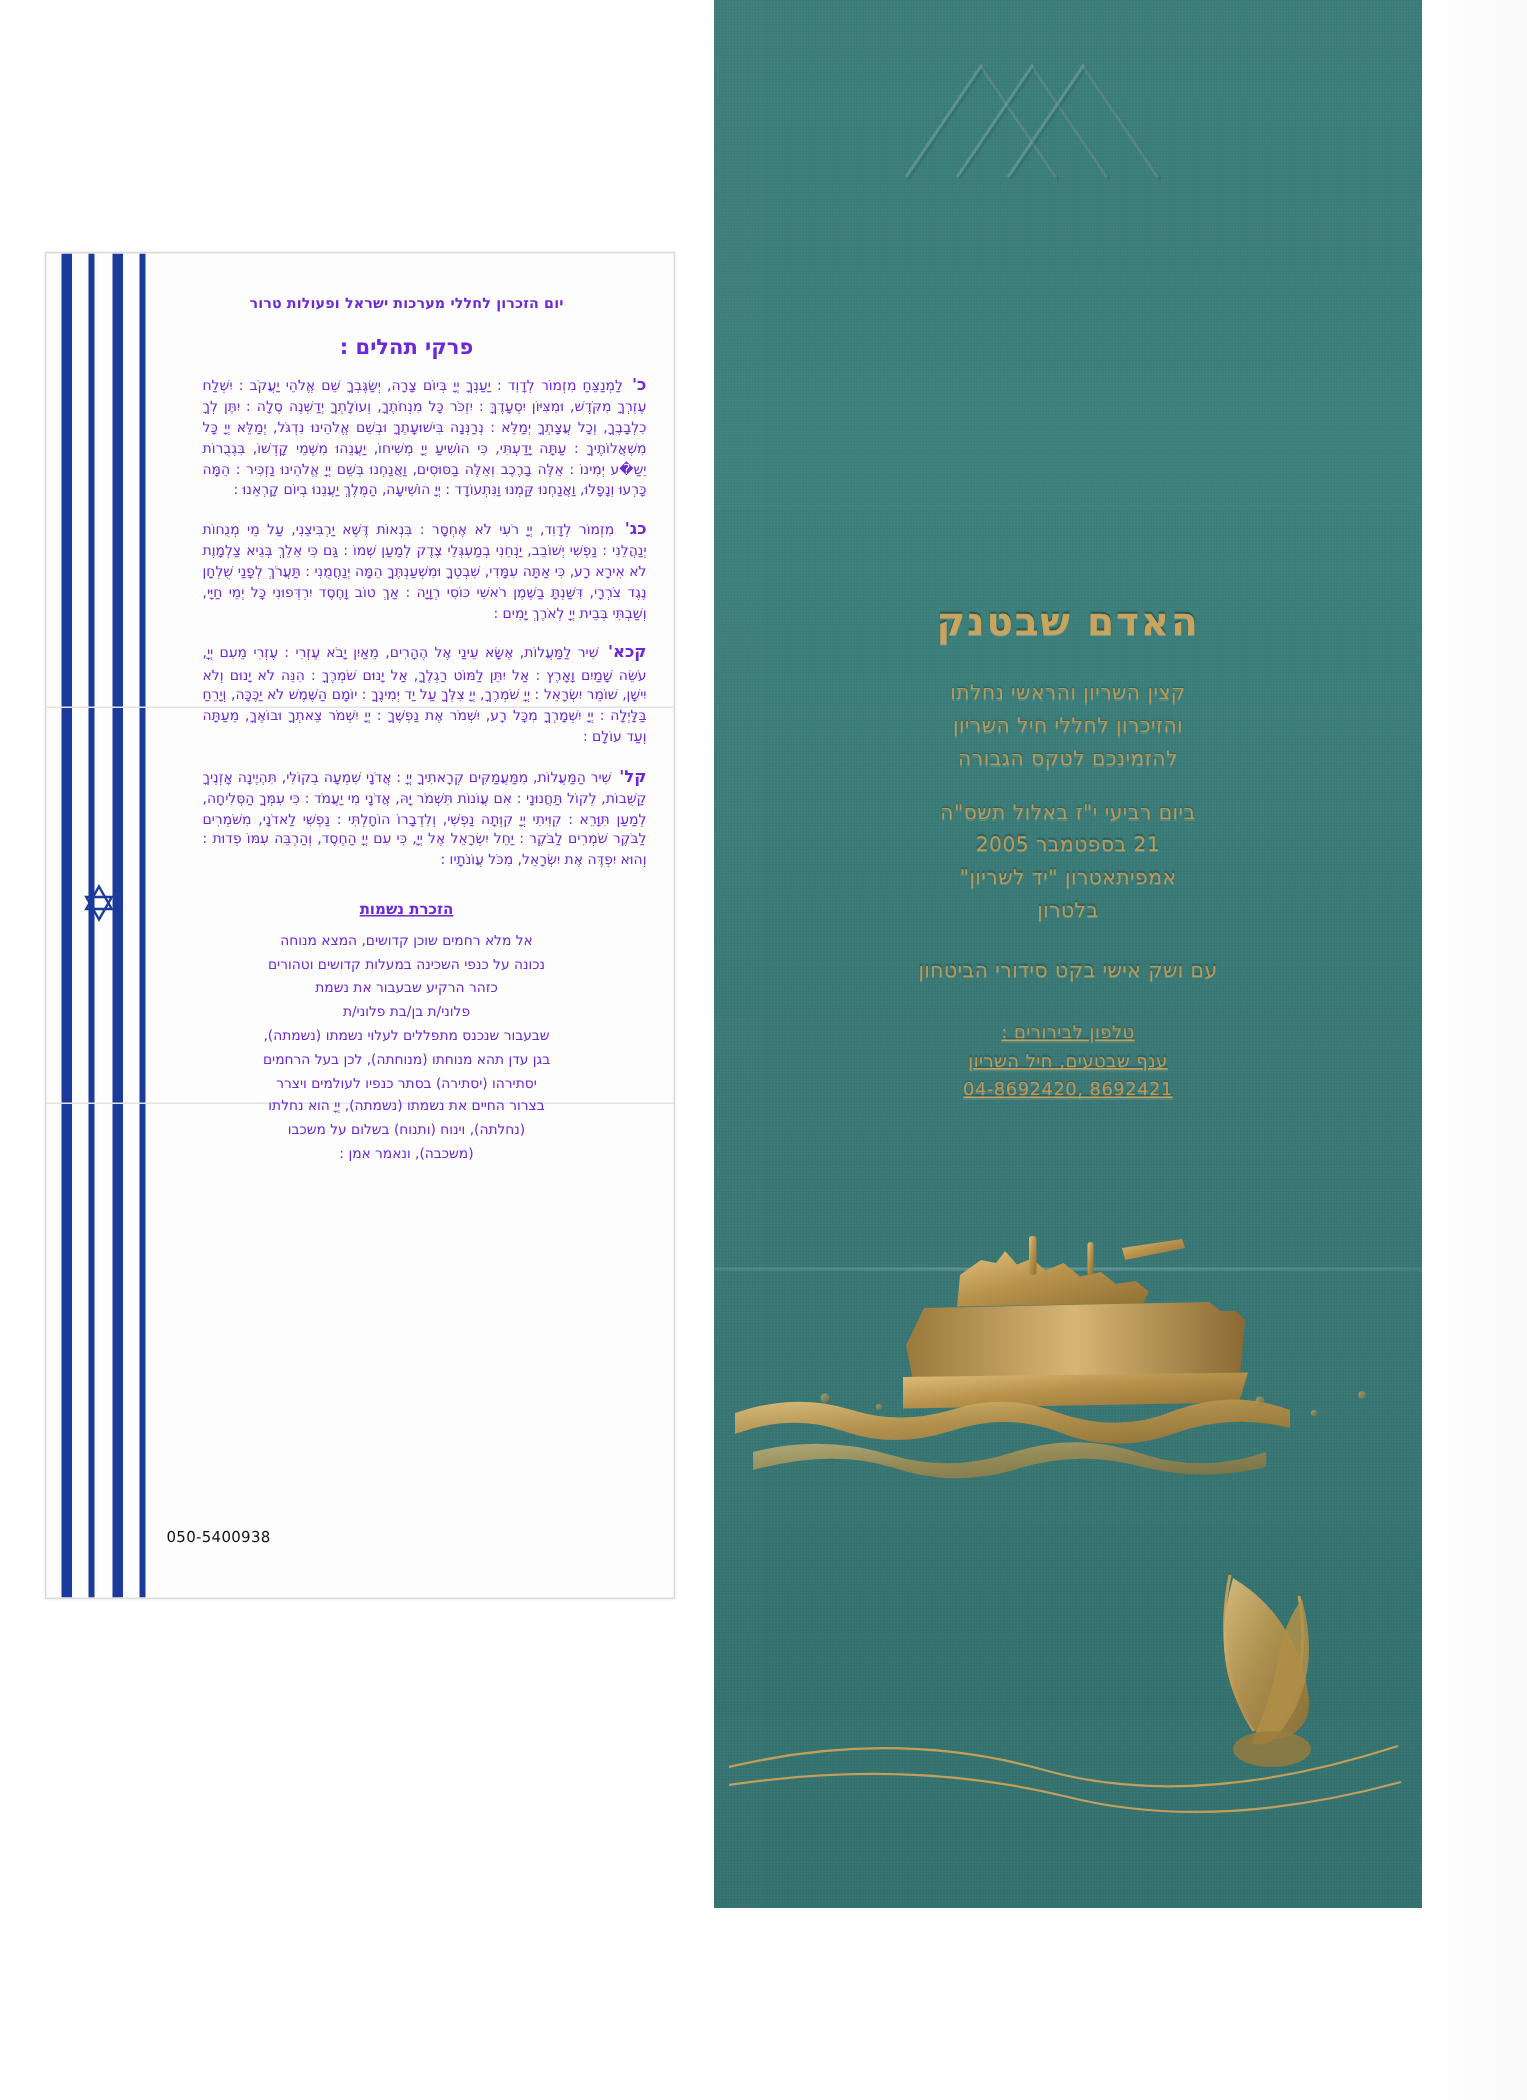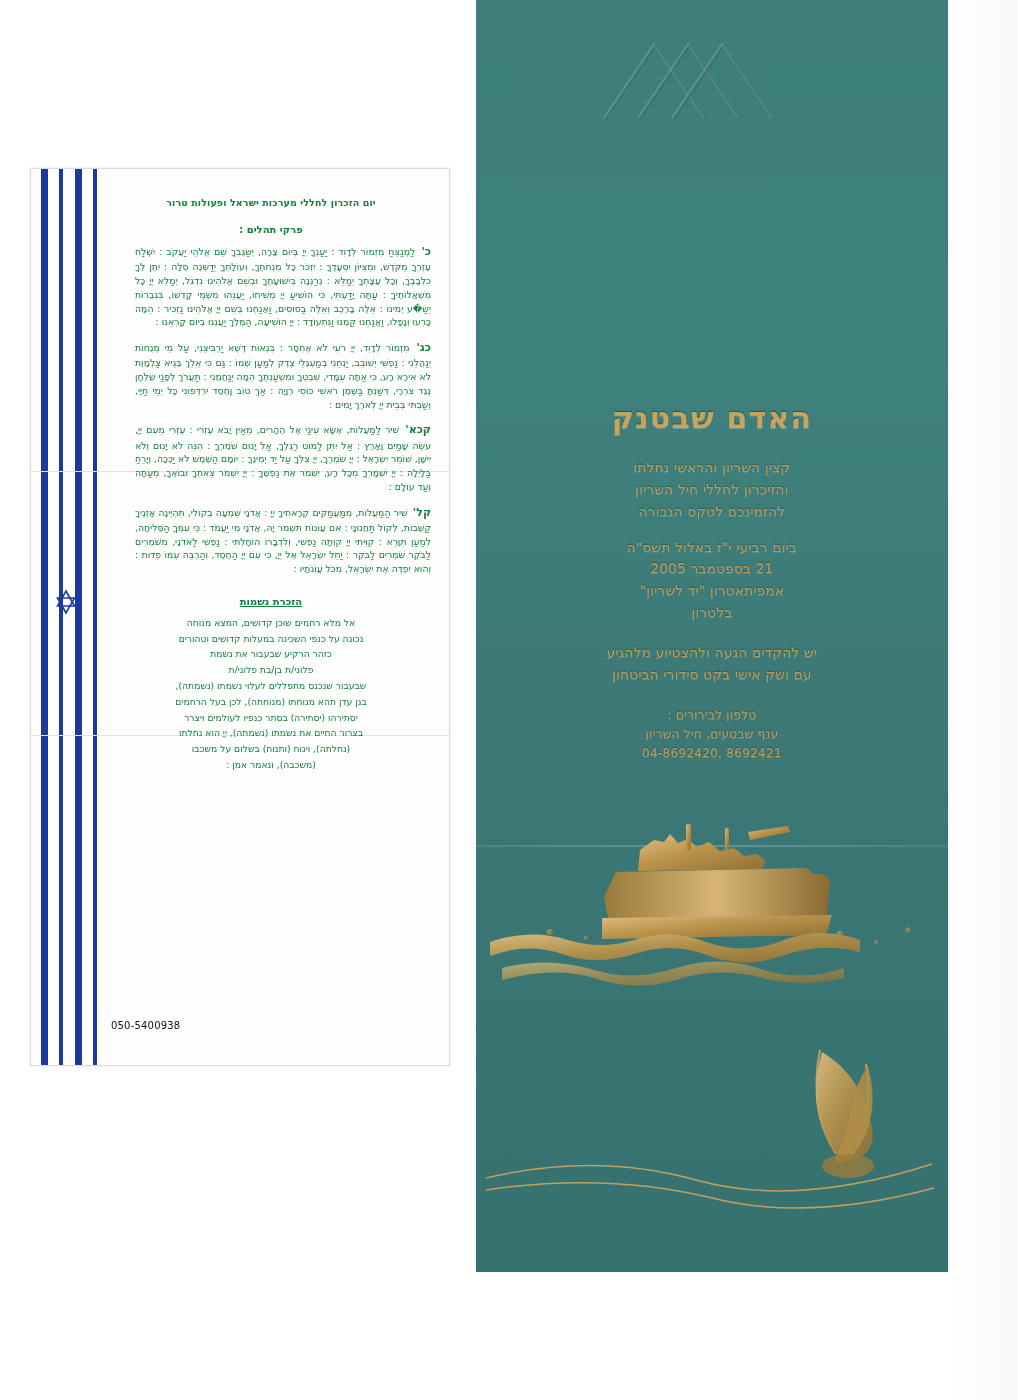--- a/index.html
+++ b/index.html
@@ -57,31 +57,31 @@
   .fold-b { top: 566px; }
 
   #card-text {
     position: absolute;
     left: 80px;
     top: 28px;
     width: 320px;
     direction: rtl;
     text-align: right;
     font-family: "DejaVu Sans", sans-serif;
-    color: #15803d;
+    color: #6d28d9;
   }
   #card-title {
     font-size: 9.5px;
     font-weight: bold;
     letter-spacing: 0.1px;
     margin-bottom: 16px;
     text-align: center;
   }
   #psalms-heading {
-    font-size: 10px;
+    font-size: 14px;
     font-weight: bold;
     margin: 0 0 9px 0;
     text-align: center;
   }
   .psalm {
     font-size: 9.3px;
     line-height: 1.48;
     margin-bottom: 11px;
     text-align: justify;
     text-align-last: right;
@@ -155,21 +155,21 @@
   #invite-text {
     position: absolute;
     left: 0; top: 400px;
     width: 100%;
     direction: rtl;
     text-align: center;
     color: #c6a25a;
     z-index: 4;
   }
   #deceased-name {
-    font-size: 30px;
+    font-size: 26px;
     font-weight: bold;
     letter-spacing: 1.2px;
     color: #c9a45c;
     text-shadow: 0 1px 0 rgba(255,255,255,0.22), 0 -1px 1px rgba(0,0,0,0.35);
     margin-bottom: 22px;
   }
   .invite-line {
     font-size: 13.5px;
     line-height: 1.62;
     color: #bb9a57;
@@ -178,21 +178,21 @@
   }
   #invite-block-2 { margin-top: 14px; }
   #schedule { margin-top: 12px; }
   #schedule .sched-row {
     font-size: 12.5px;
     line-height: 1.72;
     color: #bb9a57;
     text-shadow: 0 1px 0 rgba(255,255,255,0.14), 0 -1px 1px rgba(0,0,0,0.28);
   }
   #transport-note { margin-top: 18px; }
-  #contact-block { margin-top: 20px; }
+  #contact-block { margin-top: 20px; text-decoration: underline; }
   #contact-block .c-line { font-size: 12px; line-height: 1.6; }
   #contact-phone { direction: ltr; unicode-bidi: embed; }
 
   
   #artwork-tank {
     position: absolute;
     left: 14px;
     top: 806px;
     width: 444px;
     height: 190px;
@@ -312,21 +312,20 @@
 
     <div id="invite-block-2">
       <div class="invite-line">ביום רביעי י"ז באלול תשס"ה</div>
       <div class="invite-line">21 בספטמבר 2005</div>
       <div class="invite-line">אמפיתאטרון "יד לשריון"</div>
       <div class="invite-line">בלטרון</div>
     </div>
 
 
     <div id="transport-note">
-      <div class="invite-line">יש להקדים הגעה ולהצטיוע מלהגיע</div>
       <div class="invite-line">עם ושק אישי בקט סידורי הביטחון</div>
     </div>
 
     <div id="contact-block">
       <div class="invite-line c-line">טלפון לבירורים :</div>
       <div class="invite-line c-line">ענף שבטעים, חיל השריון</div>
       <div class="invite-line c-line" id="contact-phone">04-8692420, 8692421</div>
     </div>
   </div>
 

